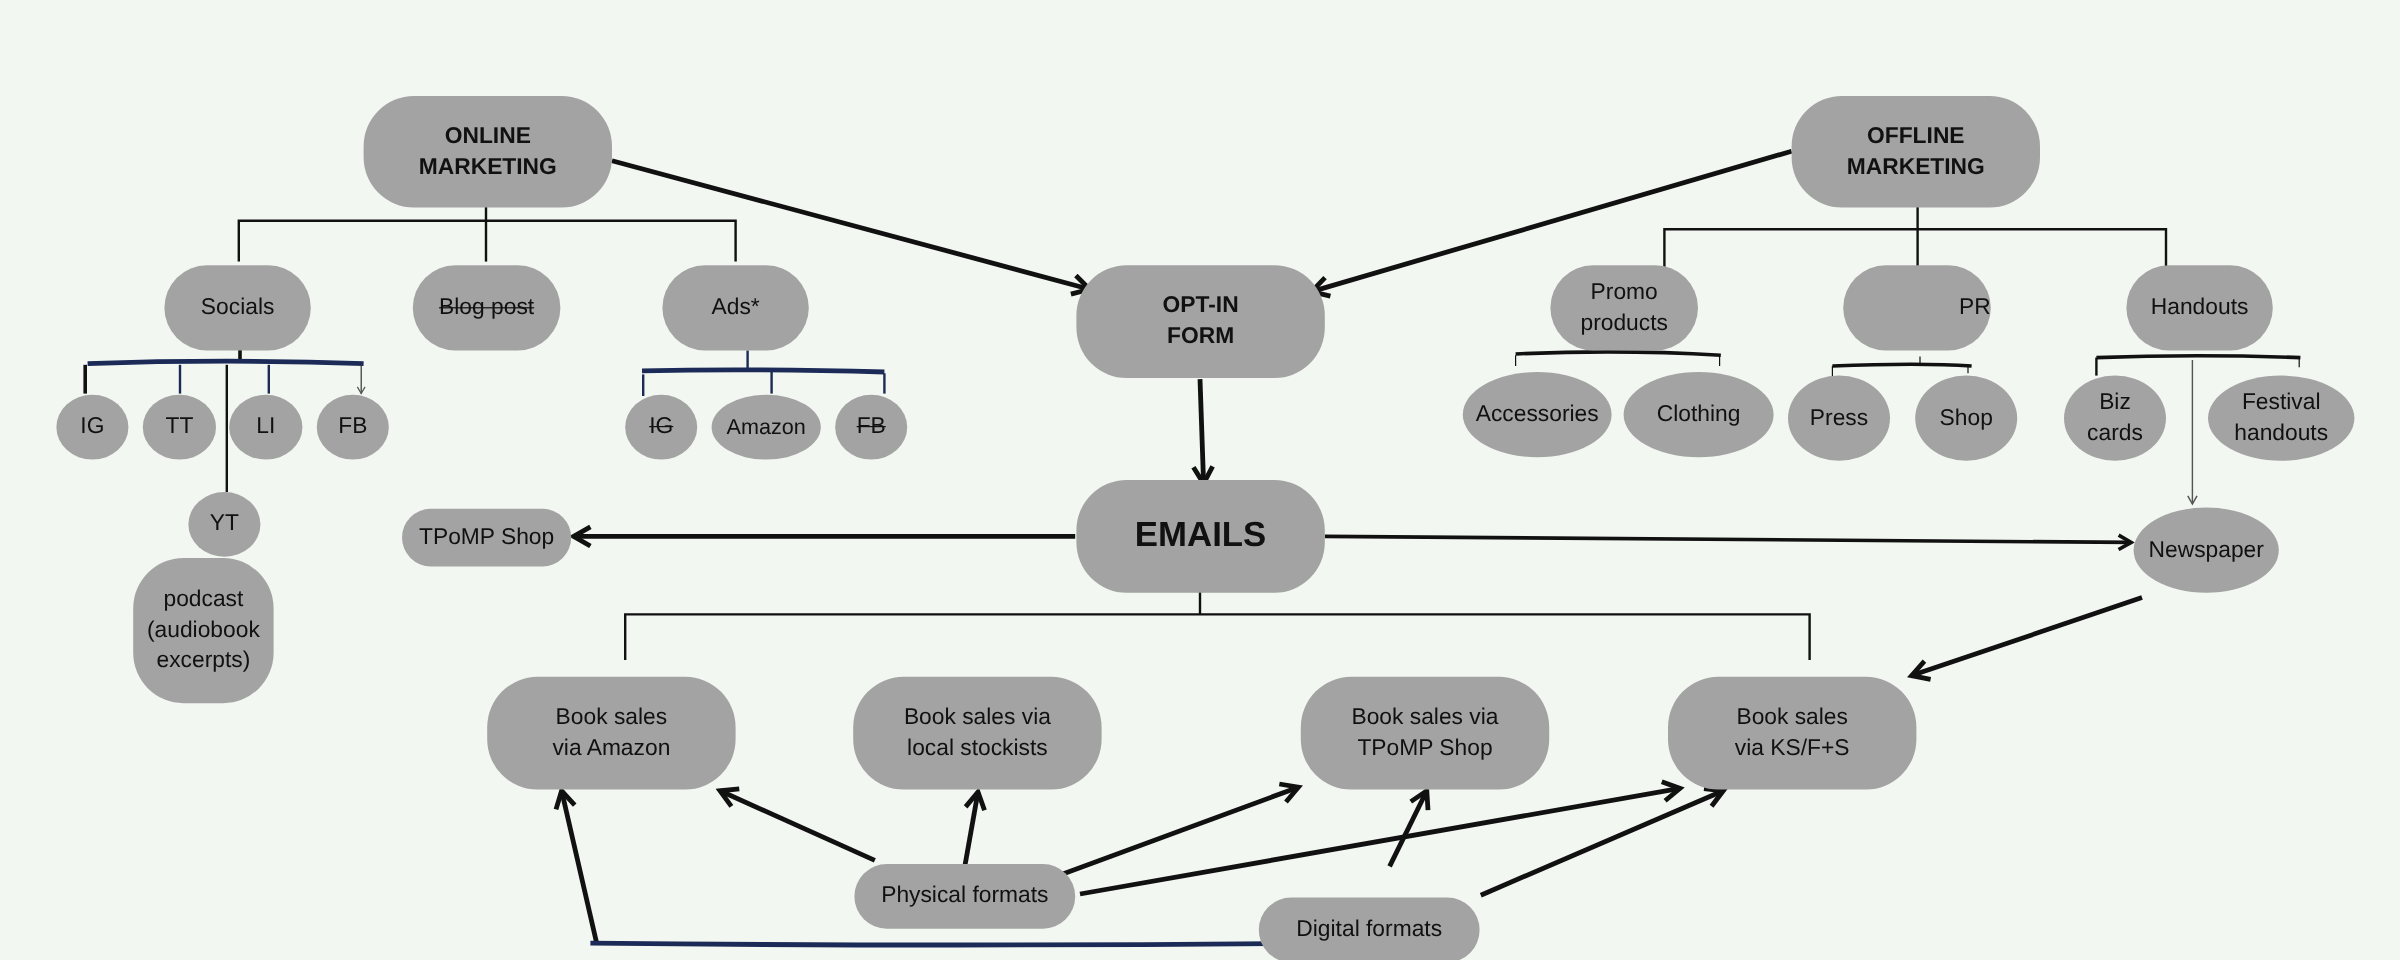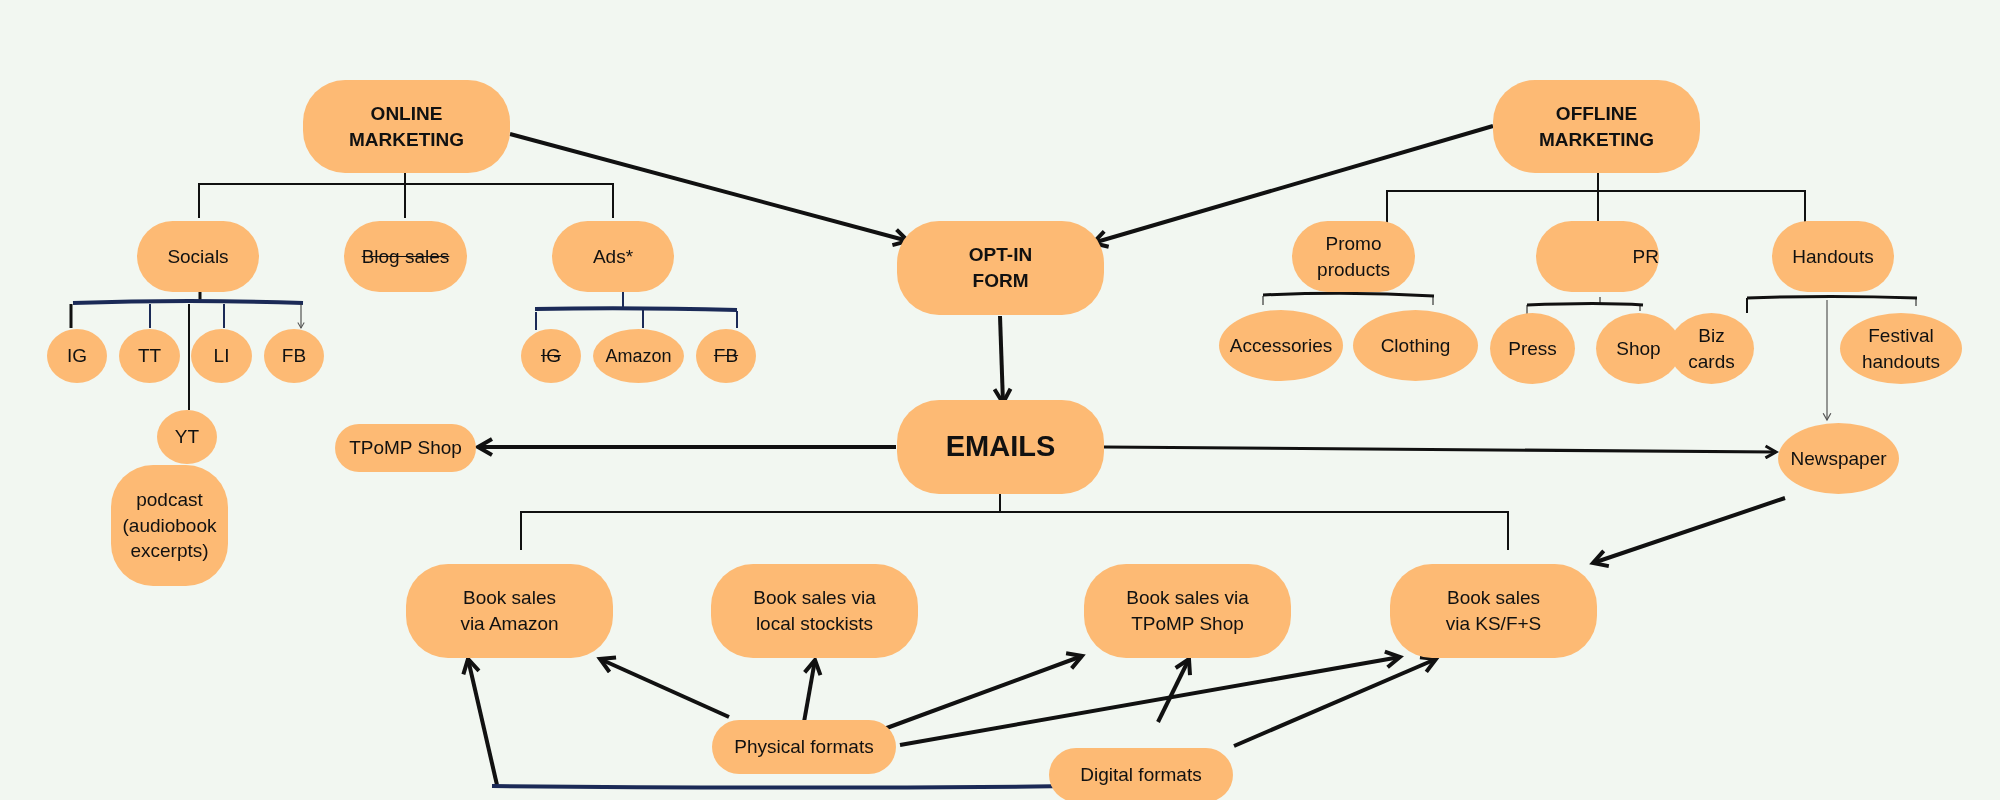--- a/index.html
+++ b/index.html
@@ -8,21 +8,21 @@
       background: #f2f7f1;
       position: relative;
       overflow: hidden;
       font-family: "Liberation Sans", sans-serif;
       color: #111;
     }
     #canvas { position: absolute; left: 0; top: 0; width: 2000px; height: 800px; }
     svg#links { position: absolute; left: 0; top: 0; width: 2000px; height: 800px; pointer-events: none; }
     .node {
       position: absolute;
-      background: #fdba74;
+      background: #a3a3a3;
       display: flex; align-items: center; justify-content: center;
       text-align: center;
       box-sizing: border-box;
       font-size: 19px;
       line-height: 1.35;
       white-space: pre-line;
     }
     .node.bold { font-weight: bold; }
     .node.strike span { text-decoration: line-through; }
     .r-lg { border-radius: 42px; }
@@ -116,21 +116,21 @@
 
   <div class="node r-lg bold" style="left:303px;top:80px;width:207px;height:93px;"><span>ONLINE
 MARKETING</span></div>
   <div class="node r-lg bold" style="left:1493px;top:80px;width:207px;height:93px;"><span>OFFLINE
 MARKETING</span></div>
   <div class="node r-lg bold" style="left:897px;top:221px;width:207px;height:94px;"><span>OPT-IN
 FORM</span></div>
   <div class="node r-lg bold" style="left:897px;top:400px;width:207px;height:94px;font-size:29px;"><span>EMAILS</span></div>
 
   <div class="node r-lg" style="left:137px;top:221px;width:122px;height:71px;"><span>Socials</span></div>
-  <div class="node r-lg strike" style="left:344px;top:221px;width:123px;height:71px;"><span>Blog sales</span></div>
+  <div class="node r-lg strike" style="left:344px;top:221px;width:123px;height:71px;"><span>Blog post</span></div>
   <div class="node r-lg" style="left:552px;top:221px;width:122px;height:71px;"><span>Ads*</span></div>
 
   <div class="node circ" style="left:47px;top:329px;width:60px;height:54px;"><span>IG</span></div>
   <div class="node circ" style="left:119px;top:329px;width:61px;height:54px;"><span>TT</span></div>
   <div class="node circ" style="left:191px;top:329px;width:61px;height:54px;"><span>LI</span></div>
   <div class="node circ" style="left:264px;top:329px;width:60px;height:54px;"><span>FB</span></div>
   <div class="node circ" style="left:157px;top:410px;width:60px;height:54px;"><span>YT</span></div>
   <div class="node r-lg" style="left:111px;top:465px;width:117px;height:121px;"><span>podcast
 (audiobook
 excerpts)</span></div>
@@ -141,21 +141,21 @@
 
   <div class="node r-lg" style="left:1292px;top:221px;width:123px;height:71px;"><span>Promo
 products</span></div>
   <div class="node r-lg" style="left:1536px;top:221px;width:123px;height:71px;justify-content:flex-end;"><span>PR</span></div>
   <div class="node r-lg" style="left:1772px;top:221px;width:122px;height:71px;"><span>Handouts</span></div>
 
   <div class="node circ" style="left:1219px;top:310px;width:124px;height:71px;"><span>Accessories</span></div>
   <div class="node circ" style="left:1353px;top:310px;width:125px;height:71px;"><span>Clothing</span></div>
   <div class="node circ" style="left:1490px;top:313px;width:85px;height:71px;"><span>Press</span></div>
   <div class="node circ" style="left:1596px;top:313px;width:85px;height:71px;"><span>Shop</span></div>
-  <div class="node circ" style="left:1669px;top:313px;width:85px;height:71px;"><span>Biz
+  <div class="node circ" style="left:1720px;top:313px;width:85px;height:71px;"><span>Biz
 cards</span></div>
   <div class="node circ" style="left:1778px;top:423px;width:121px;height:71px;"><span>Newspaper</span></div>
 
   <div class="node circ" style="left:1840px;top:313px;width:122px;height:71px;"><span>Festival
 handouts</span></div>
 
   <div class="node pill" style="left:335px;top:424px;width:141px;height:48px;"><span>TPoMP Shop</span></div>
 
   <div class="node r-lg" style="left:406px;top:564px;width:207px;height:94px;"><span>Book sales
 via Amazon</span></div>

